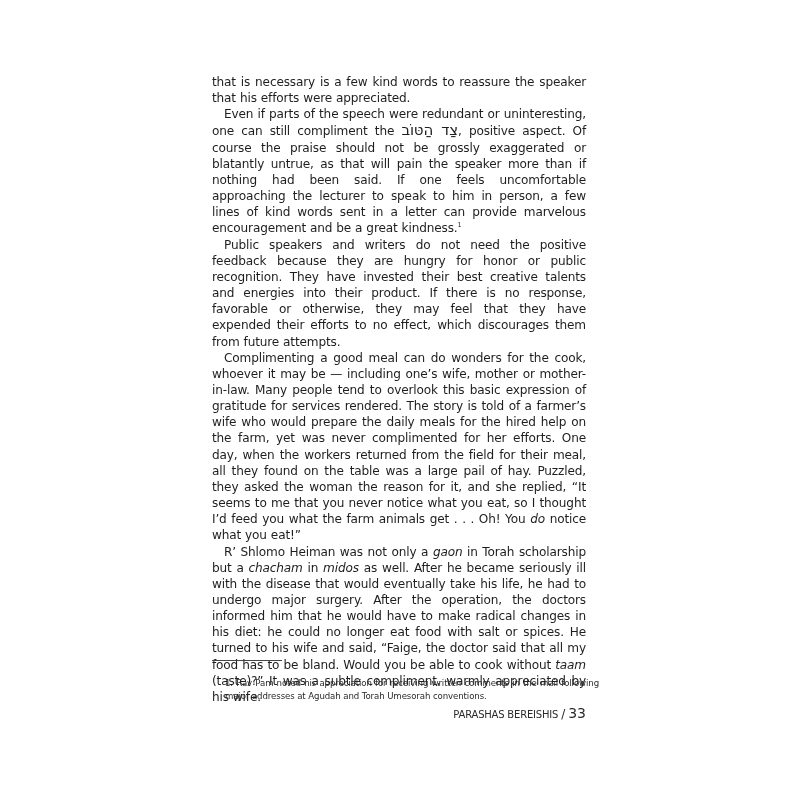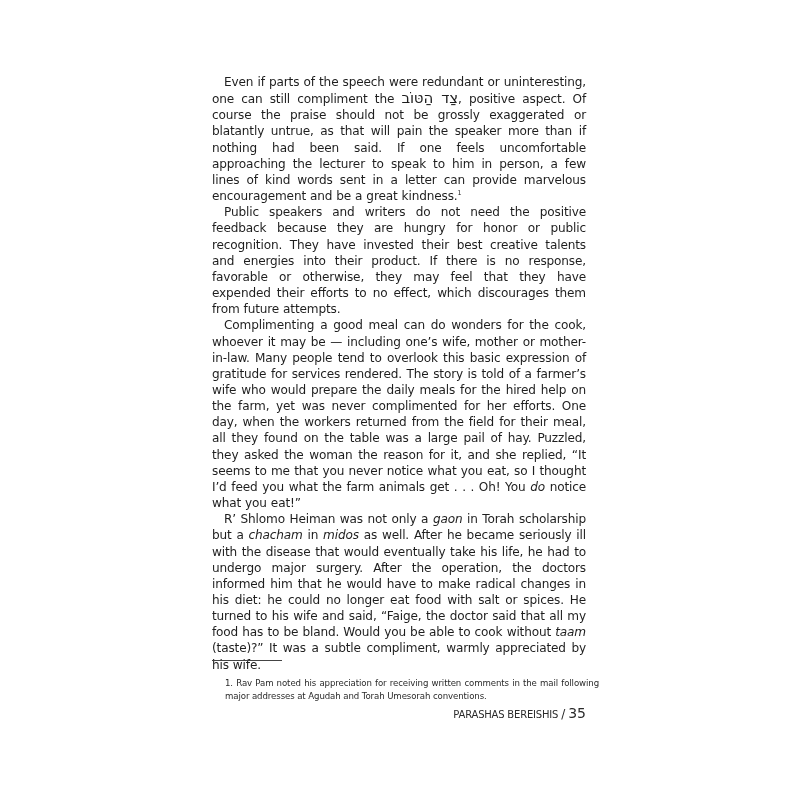--- a/index.html
+++ b/index.html
@@ -86,20 +86,23 @@
       margin: 0 3px;
     }
     .running-footer .num {
       font-size: 14px;
     }
   </style>
 </head>
 <body>
 
 <div class="page">
+  <p class="para first">
+    <span>that is necessary is a few kind words to reassure the speaker that his efforts were appreciated.</span>
+  </p>
   <p class="para">
     <span>Even if parts of the speech were redundant or uninteresting, one can still compliment the </span><span class="hebrew" lang="he">צַד הַטּוֹב</span><span>, positive aspect. Of course the praise should not be grossly exaggerated or blatantly untrue, as that will pain the speaker more than if nothing had been said. If one feels uncomfortable approaching the lecturer to speak to him in person, a few lines of kind words sent in a letter can provide marvelous encouragement and be a great kindness.</span><sup class="fnref">1</sup>
   </p>
   <p class="para">
     <span>Public speakers and writers do not need the positive feedback because they are hungry for honor or public recognition. They have invested their best creative talents and energies into their product. If there is no response, favorable or otherwise, they may feel that they have expended their efforts to no effect, which discourages them from future attempts.</span>
   </p>
   <p class="para">
     <span>Complimenting a good meal can do wonders for the cook, who­ever it may be — including one’s wife, mother or mother-in-law. Many people tend to overlook this basic expression of gratitude for services rendered. The story is told of a farmer’s wife who would prepare the daily meals for the hired help on the farm, yet was never complimented for her efforts. One day, when the work­ers returned from the field for their meal, all they found on the table was a large pail of hay. Puzzled, they asked the woman the reason for it, and she replied, “It seems to me that you never notice what you eat, so I thought I’d feed you what the farm animals get . . . Oh! You </span><em>do</em><span> notice what you eat!”</span>
   </p>
   <p class="para">
@@ -108,14 +111,14 @@
 </div>
 
 <div class="fn-rule"></div>
 
 <p class="footnote">
   <span>1.</span>
   <span>Rav Pam noted his appreciation for receiving written comments in the mail following major addresses at Agudah and Torah Umesorah conventions.</span>
 </p>
 
 <div class="running-footer">
-  <span class="title">PARASHAS BEREISHIS</span><span class="sep">/</span><span class="num">35</span>
+  <span class="title">PARASHAS BEREISHIS</span><span class="sep">/</span><span class="num">33</span>
 </div>
 
 </body></html>

